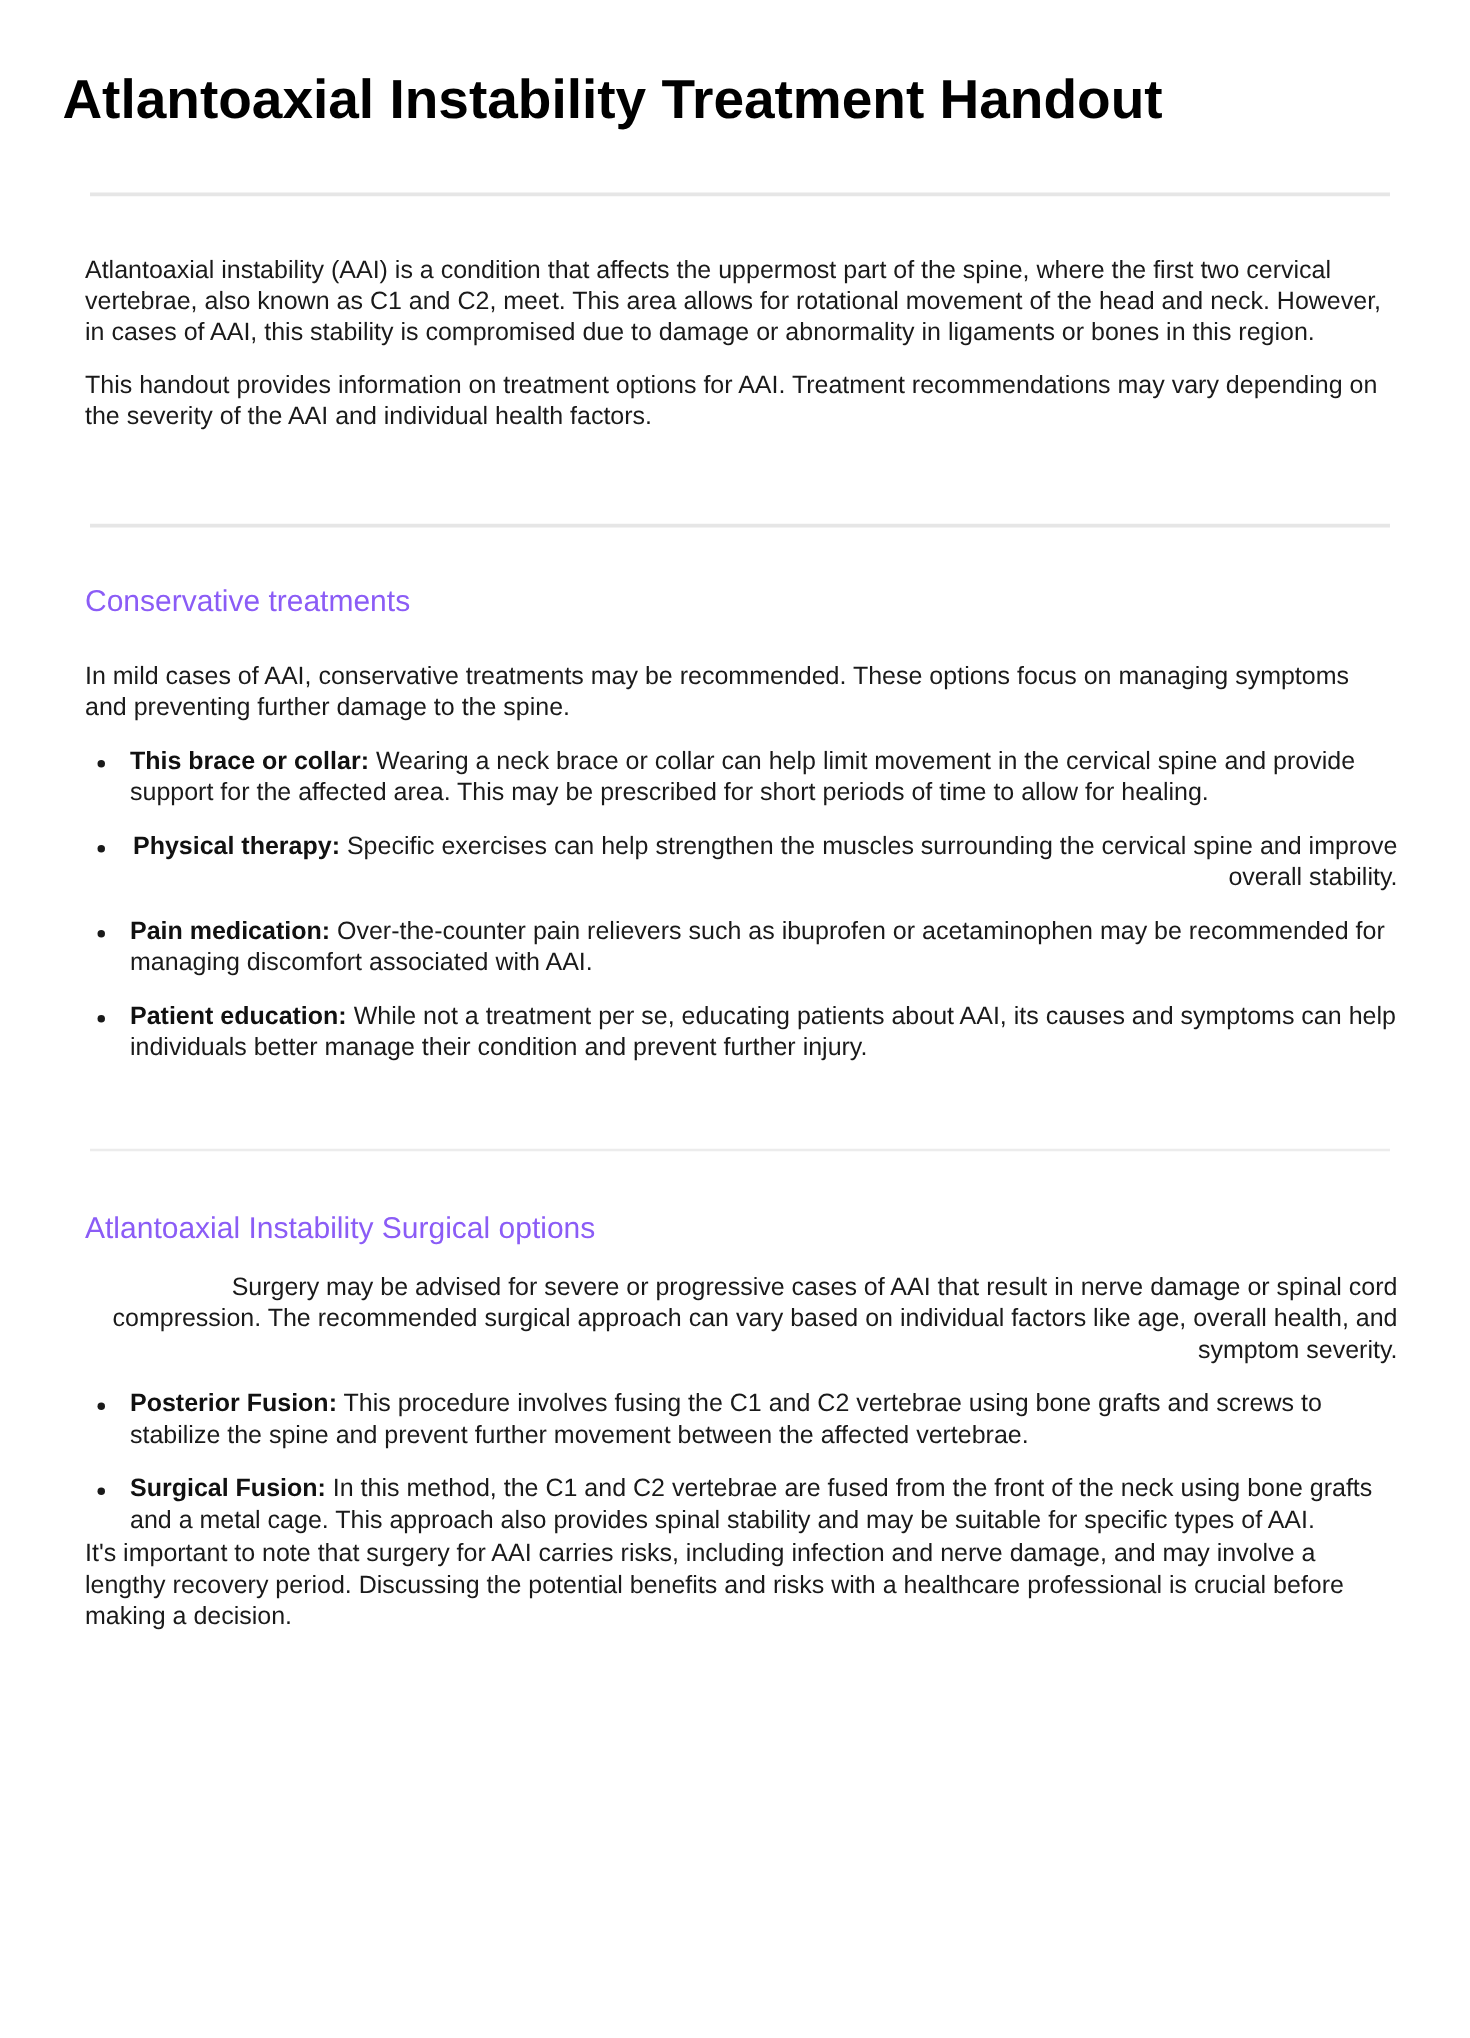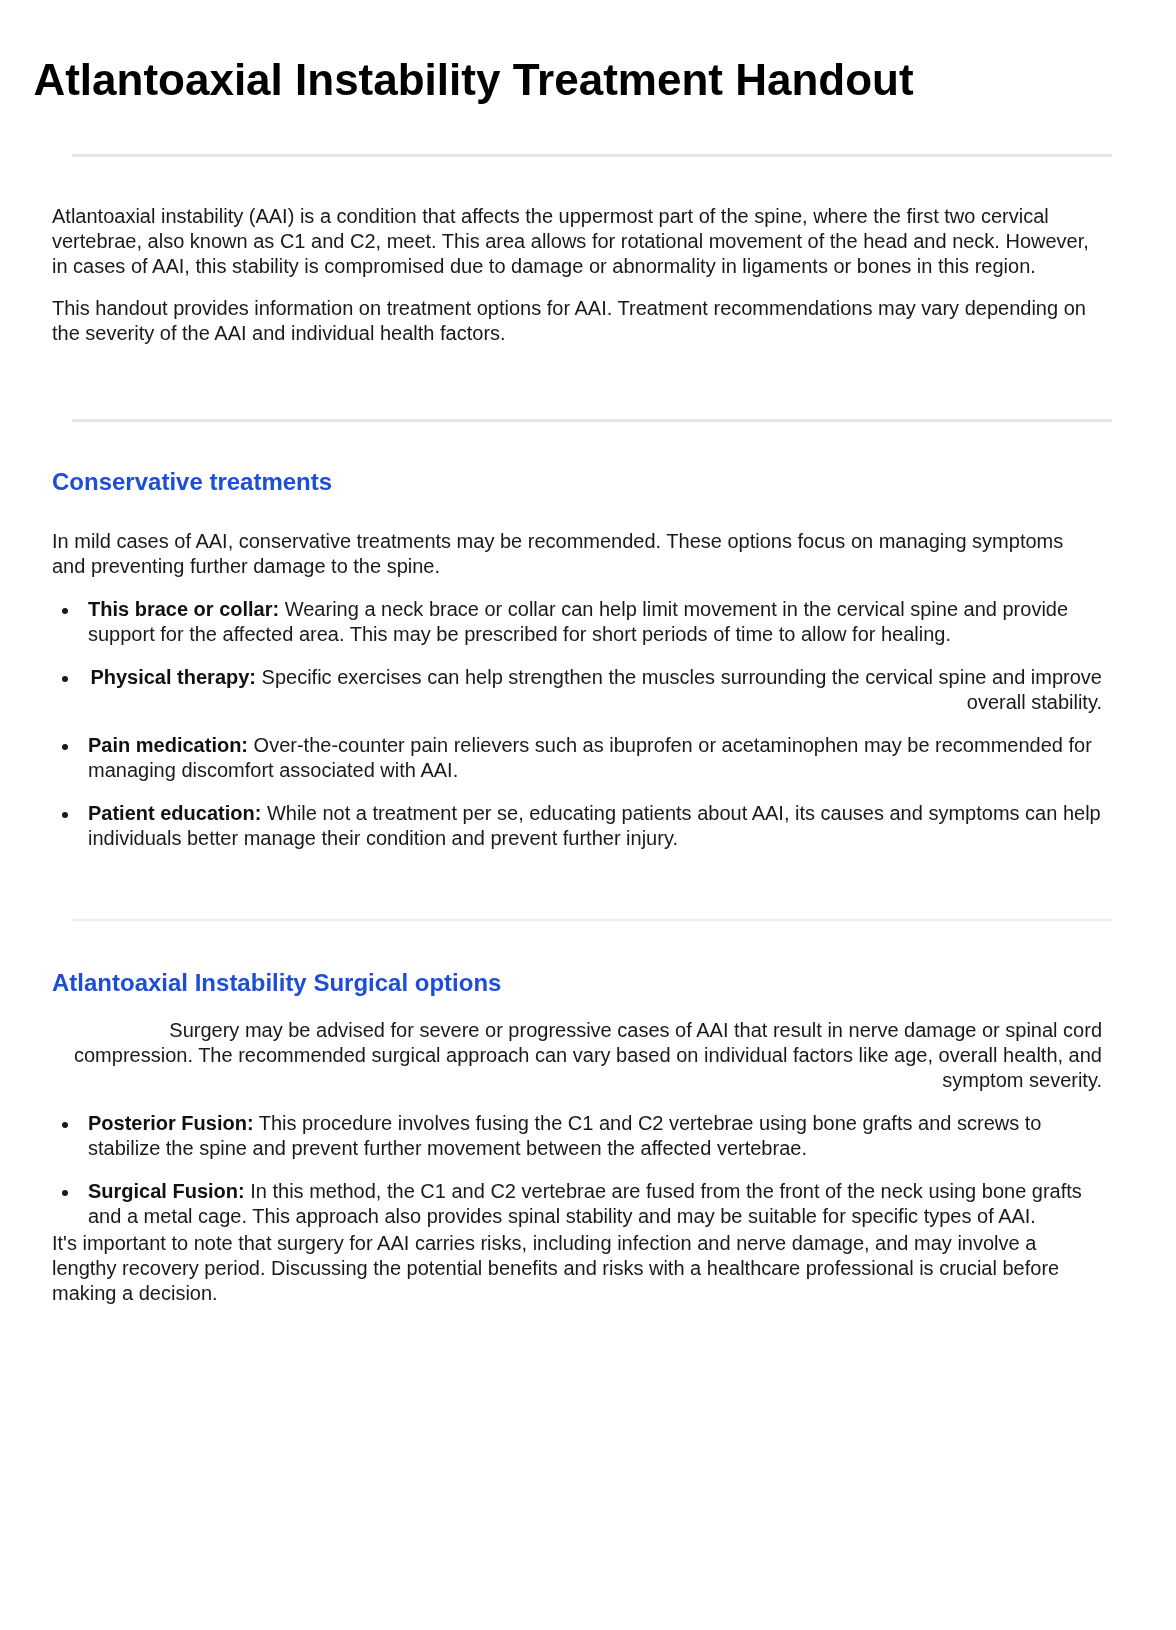--- a/index.html
+++ b/index.html
@@ -1,33 +1,33 @@
 <!DOCTYPE html>
 <html><head>
   <meta charset="utf-8">
   <style>
     html, body { margin: 0; padding: 0; background: #ffffff; }
     body {
       width: 1176px; height: 1630px; overflow: hidden;
       font-family: "Liberation Sans", sans-serif;
       color: #1a1a1a;
     }
-    .page { position: relative; width: 947px; height: 1630px; }
+    .page { position: relative; width: 947px; height: 1630px; padding-left: 33px; }
     .title {
       position: absolute; left: 0; right: 0; top: 52px;
       text-align: center; font-size: 44px; font-weight: bold; color: #000;
       letter-spacing: 0px; line-height: 56px; margin: 0;
     }
     .divider {
       position: absolute; left: 72px; width: 1040px; height: 3px;
       background: #e6e6e6;
     }
-    .block { position: absolute; left: 52px; width: 1050px; }
+    .block { position: absolute; left: 68px; width: 1050px; }
     p { margin: 0; font-size: 20px; line-height: 25px; }
-    h2 { margin: 0; font-size: 24px; font-weight: bold; color: #1d4ed8; line-height: 30px; }
+    h2 { margin: 0; font-size: 24px; font-weight: normal; color: #8b5cf6; line-height: 30px; }
     ul { margin: 0; padding-left: 36px; list-style: none; }
     li { position: relative; font-size: 20px; line-height: 25px; }
     li .bullet {
       position: absolute; left: -26px; top: 11px; width: 6px; height: 6px;
       border-radius: 50%; background: #1a1a1a;
     }
     li strong { font-weight: bold; color: #111; }
   </style>
 </head>
 <body>

